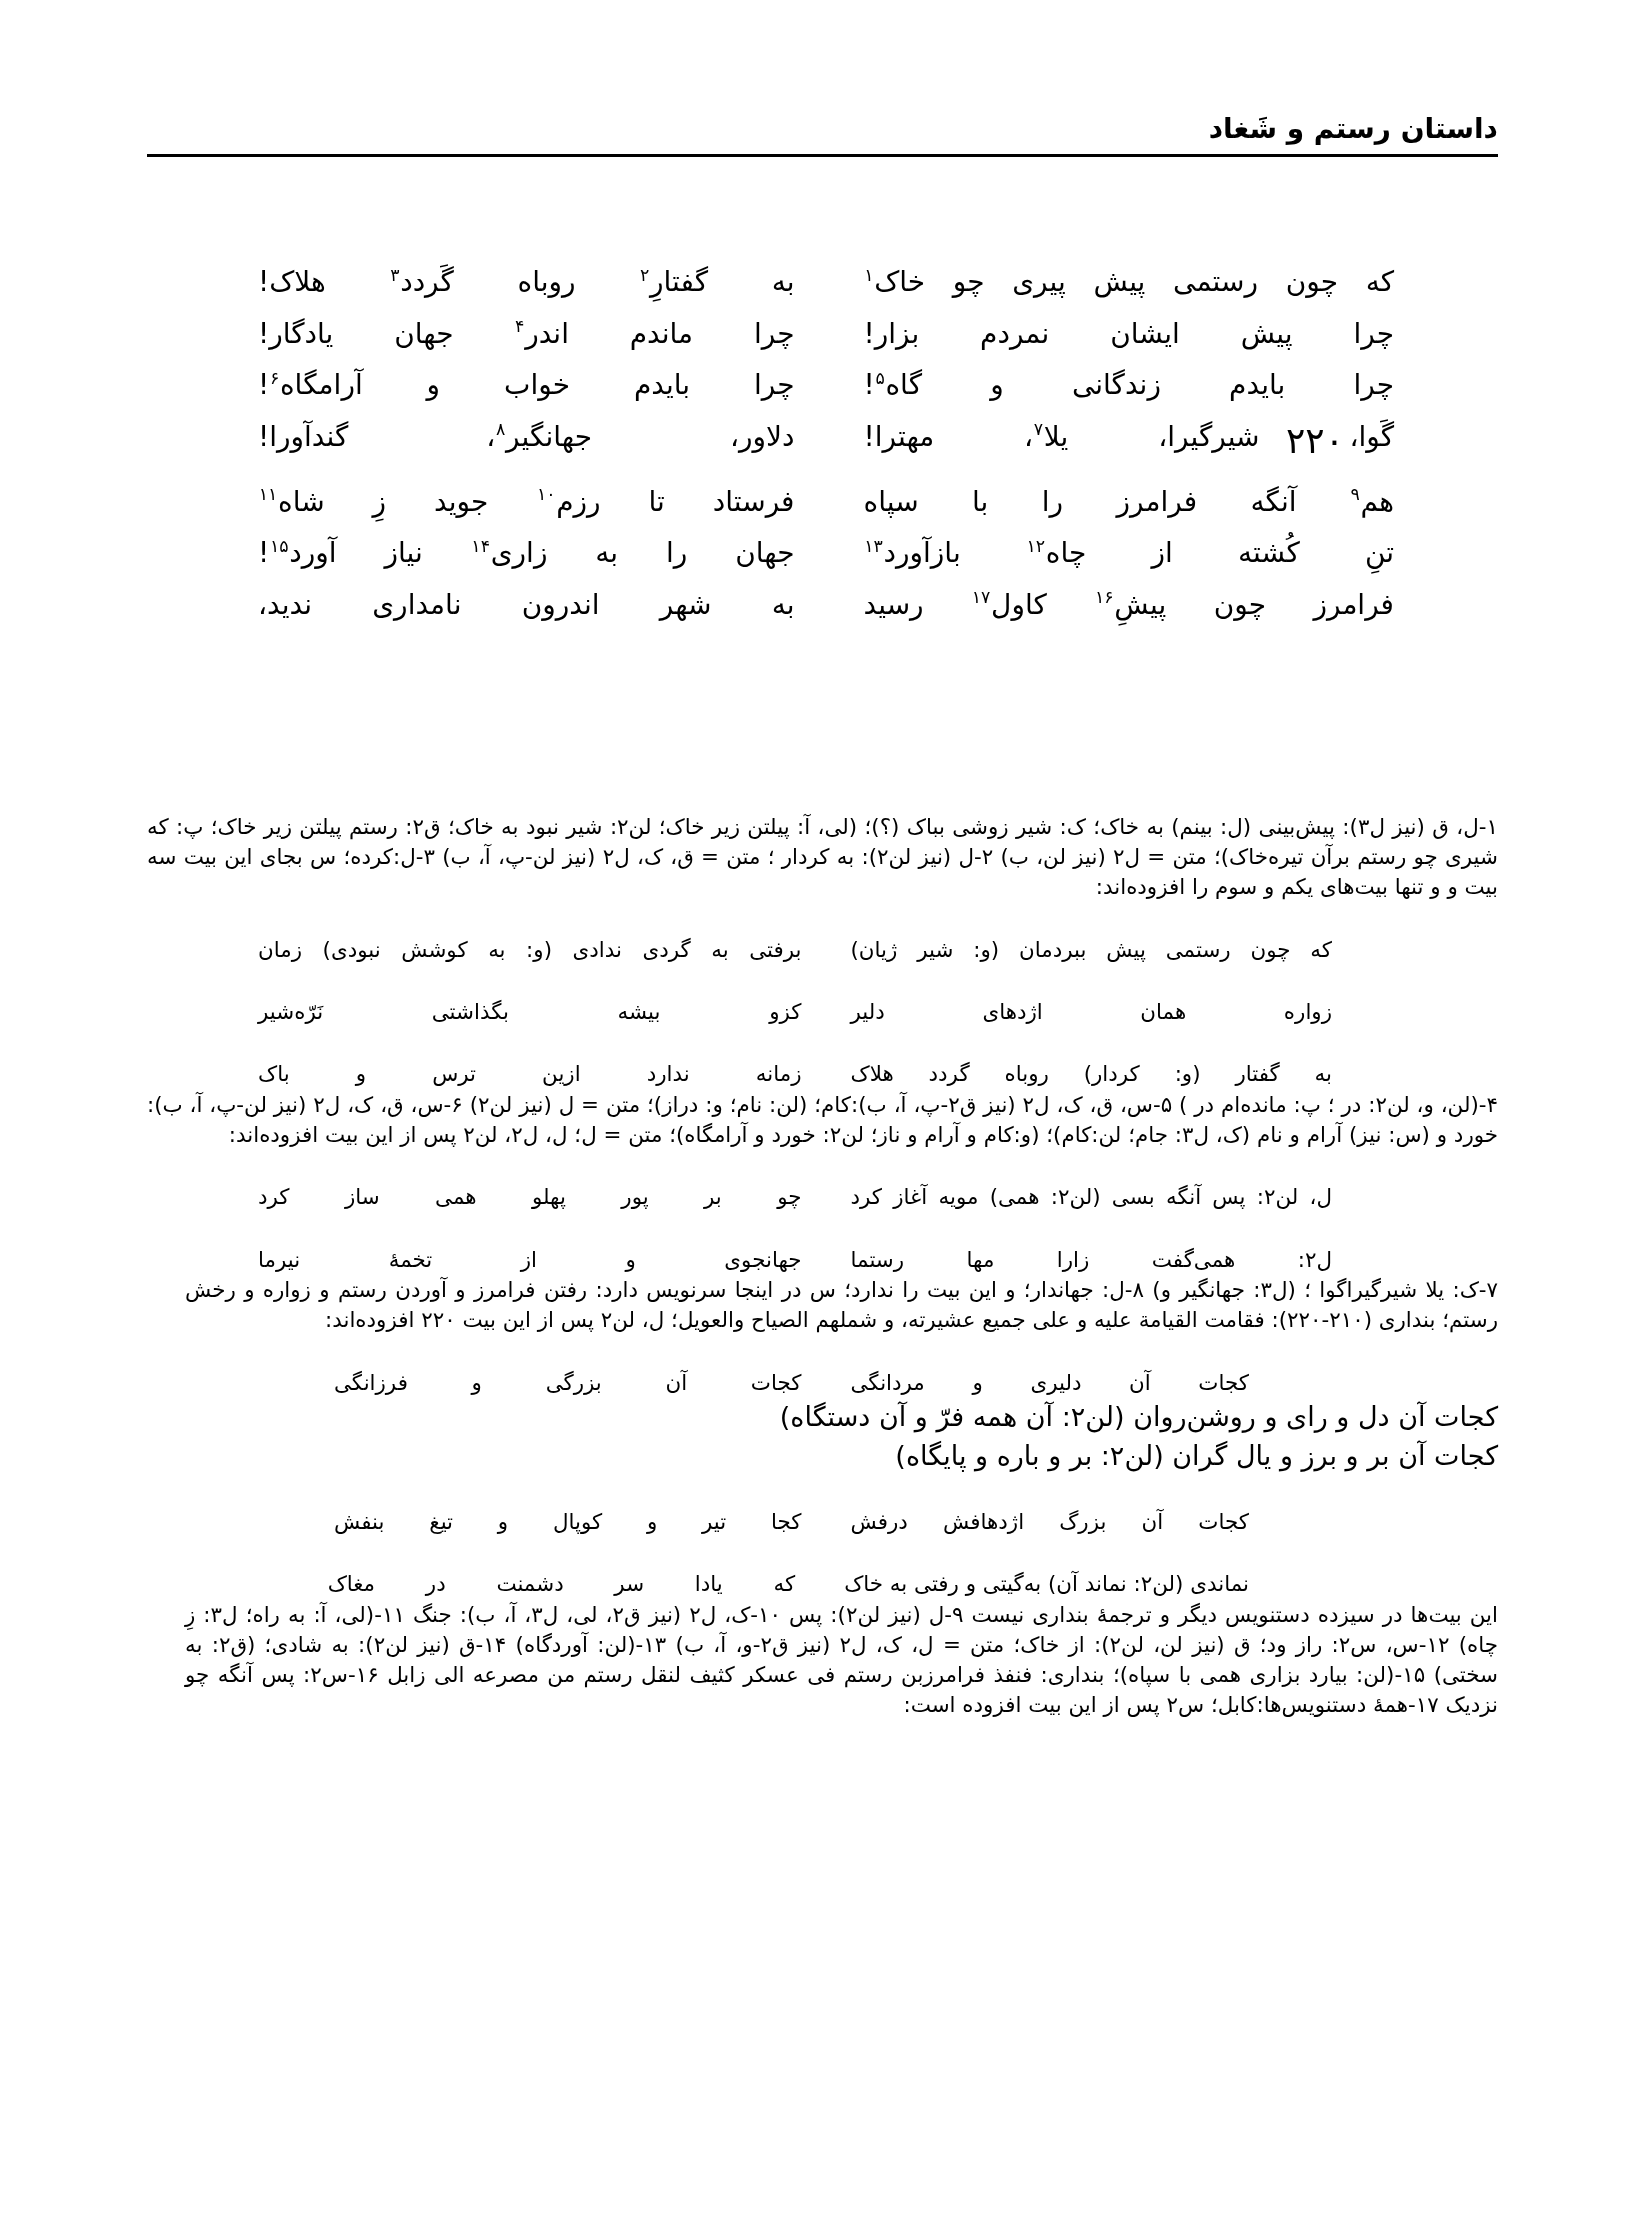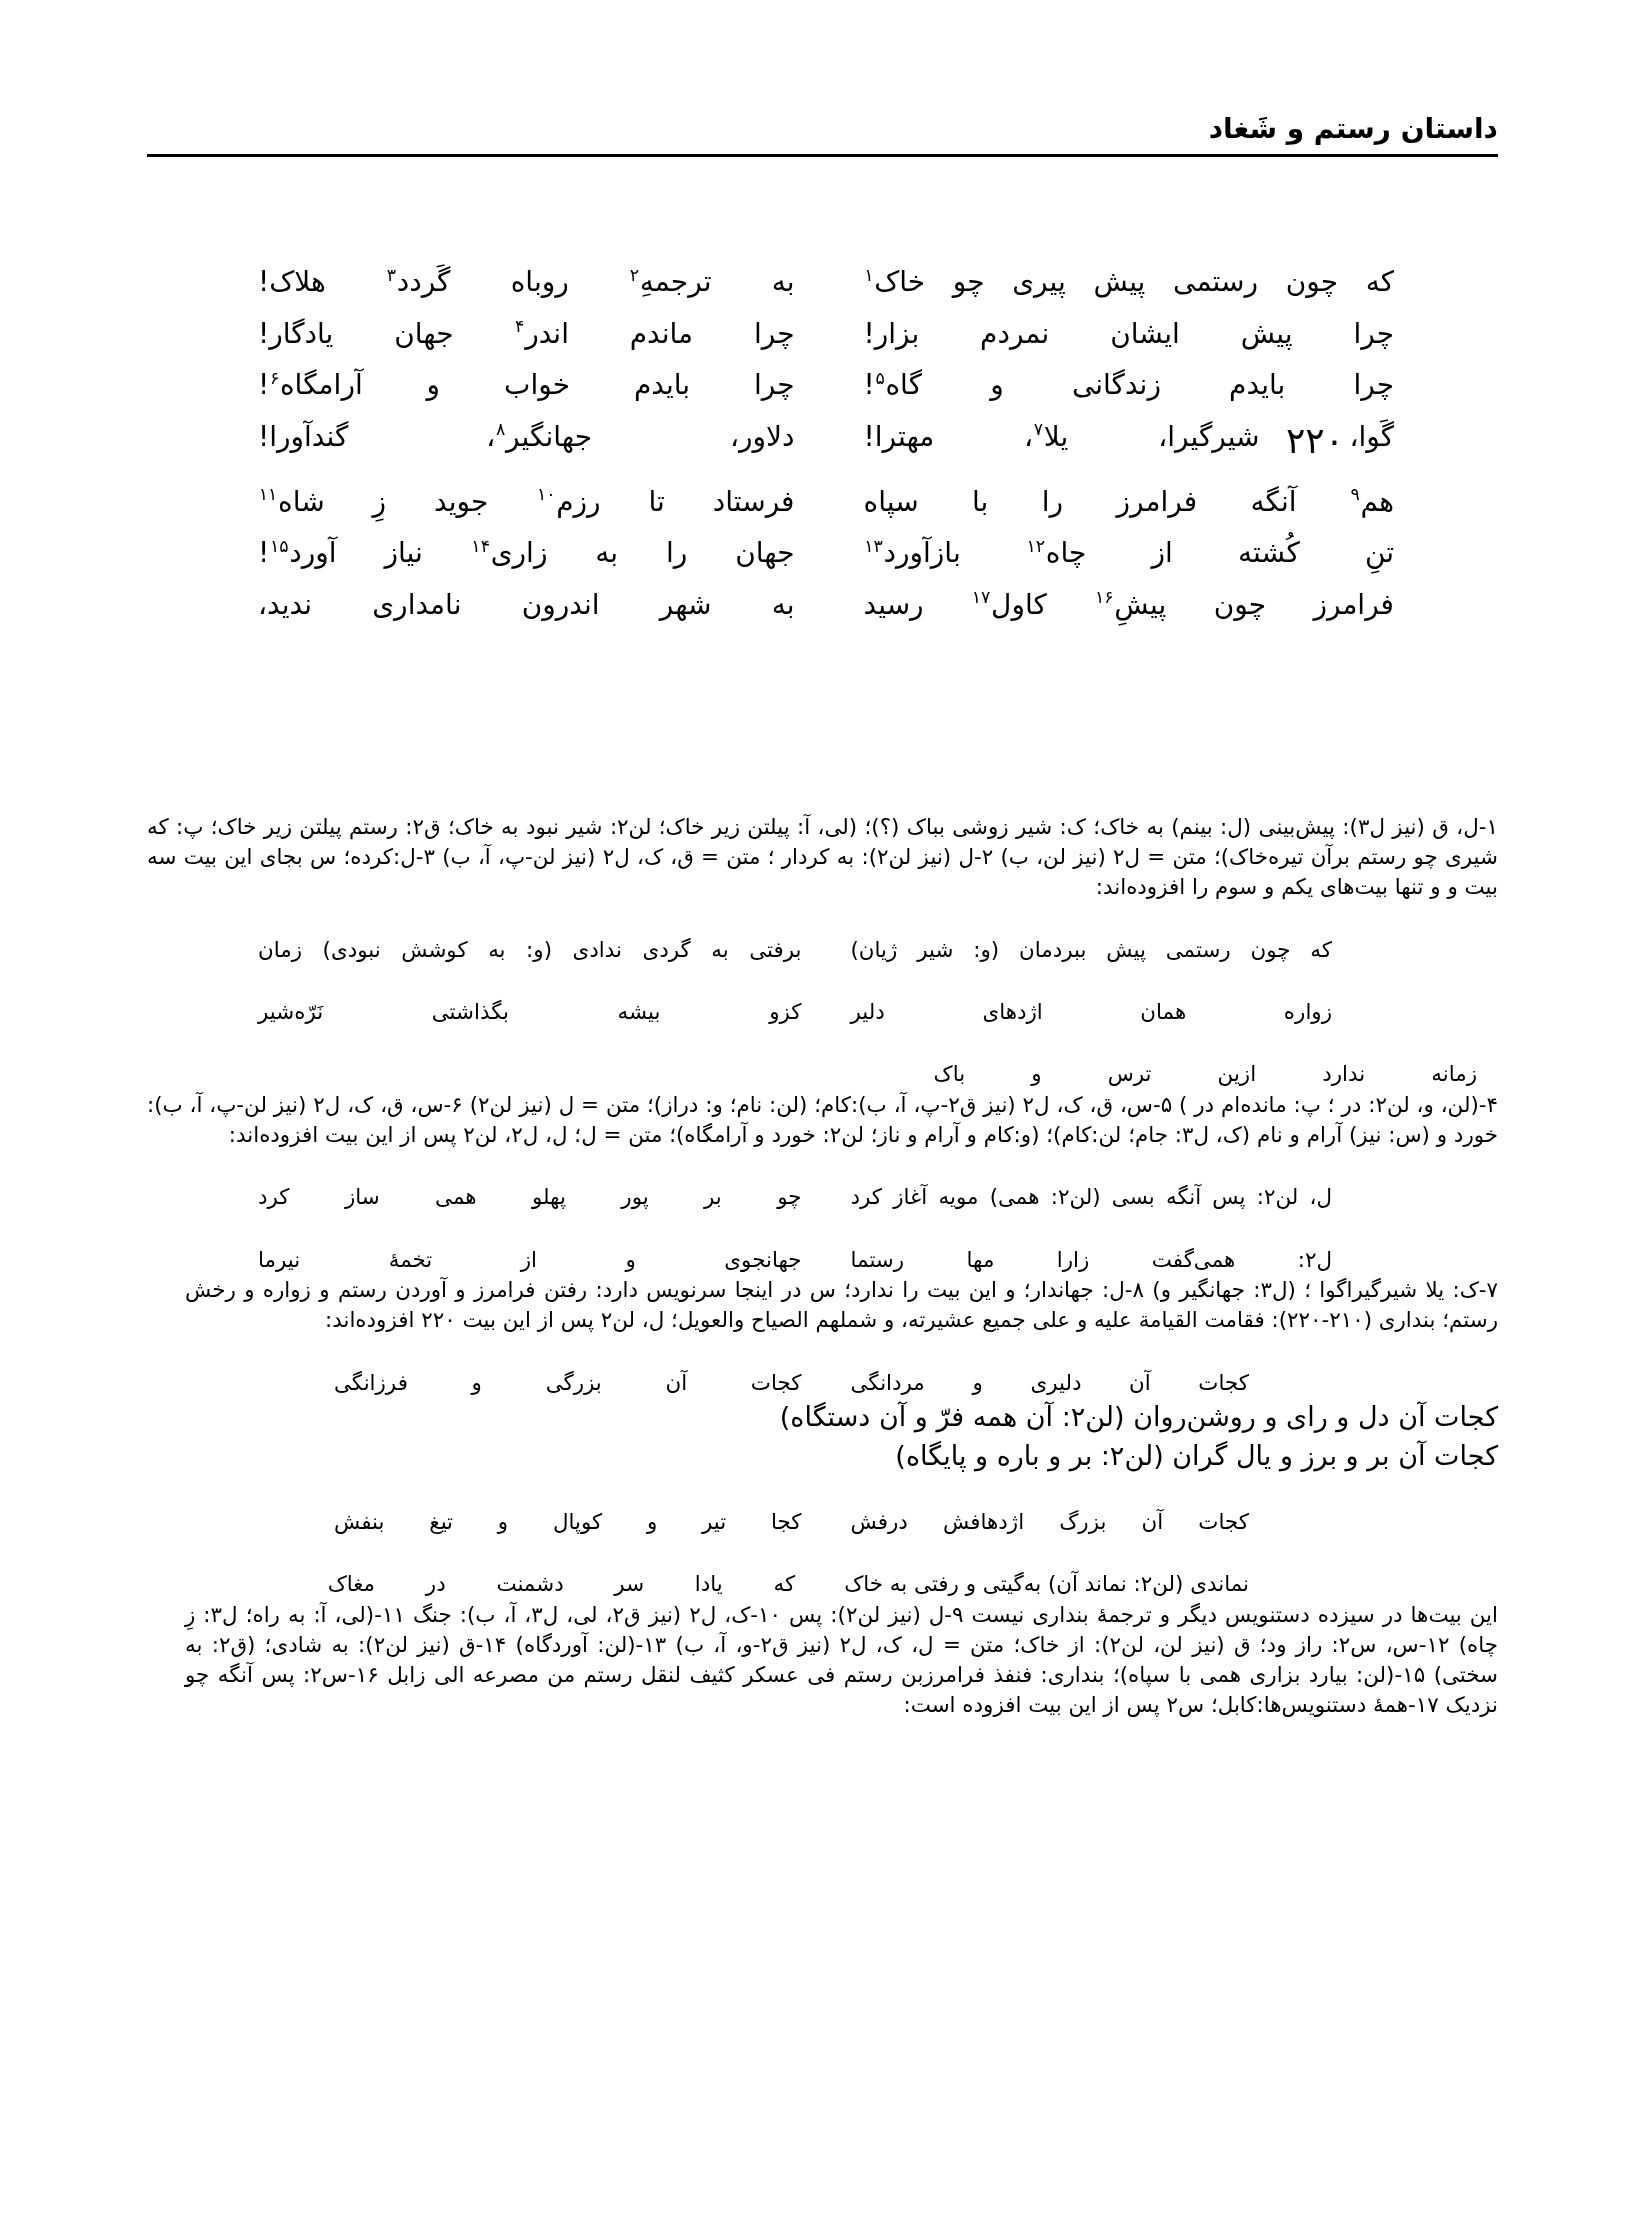--- a/index.html
+++ b/index.html
@@ -179,21 +179,21 @@
     <div class="runhead-rule"></div>
   </div>
 
   <div class="verse-block">
 
     <div class="bayt">
       <div class="hemistich first">
         <span>که چون رستمی پیش پیری چو خاک</span><sup class="fn">۱</sup>
       </div>
       <div class="hemistich second">
-        <span>به ترجمهِ</span><sup class="fn">۲</sup><span> روباه گَردد</span><sup class="fn">۳</sup><span> هلاک!</span>
+        <span>به گفتارِ</span><sup class="fn">۲</sup><span> روباه گَردد</span><sup class="fn">۳</sup><span> هلاک!</span>
       </div>
     </div>
 
     <div class="bayt">
       <div class="hemistich first">
         <span>چرا پیش ایشان نمردم بزار!</span>
       </div>
       <div class="hemistich second">
         <span>چرا ماندم اندر</span><sup class="fn">۴</sup><span> جهان یادگار!</span>
       </div>
@@ -254,20 +254,21 @@
     <div>
       <div class="quoted-bayt">
         <div class="q-hemi first">که چون رستمی پیش ببردمان (و: شیر ژیان)</div>
         <div class="q-hemi second">برفتی به گردی ندادی (و: به کوشش نبودی) زمان</div>
       </div>
       <div class="quoted-bayt">
         <div class="q-hemi first">زواره همان اژدهای دلیر</div>
         <div class="q-hemi second">کزو بیشه بگذاشتی نَرّه‌شیر</div>
       </div>
       <div class="quoted-bayt">
+        <div class="q-hemi first">به گفتار (و: کردار) روباه گردد هلاک</div>
         <div class="q-hemi second">زمانه ندارد ازین ترس و باک</div>
       </div>
     </div>
 
     <p class="app-para">۴-(لن، و، لن۲: در ؛ پ: مانده‌ام در )   ۵-س، ق، ک، ل۲ (نیز ق۲-پ، آ، ب):کام؛ (لن: نام؛ و: دراز)؛ متن = ل (نیز لن۲)   ۶-س، ق، ک، ل۲ (نیز لن-پ، آ، ب): خورد و (س: نیز) آرام و نام (ک، ل۳: جام؛ لن:کام)؛ (و:کام و آرام و ناز؛ لن۲: خورد و آرامگاه)؛ متن = ل؛ ل، ل۲، لن۲ پس از این بیت افزوده‌اند:</p>
 
     <div>
       <div class="quoted-bayt">
         <div class="q-hemi first">ل، لن۲: پس آنگه بسی (لن۲: همی) مویه آغاز کرد</div>
         <div class="q-hemi second">چو بر پور پهلو همی ساز کرد</div>

